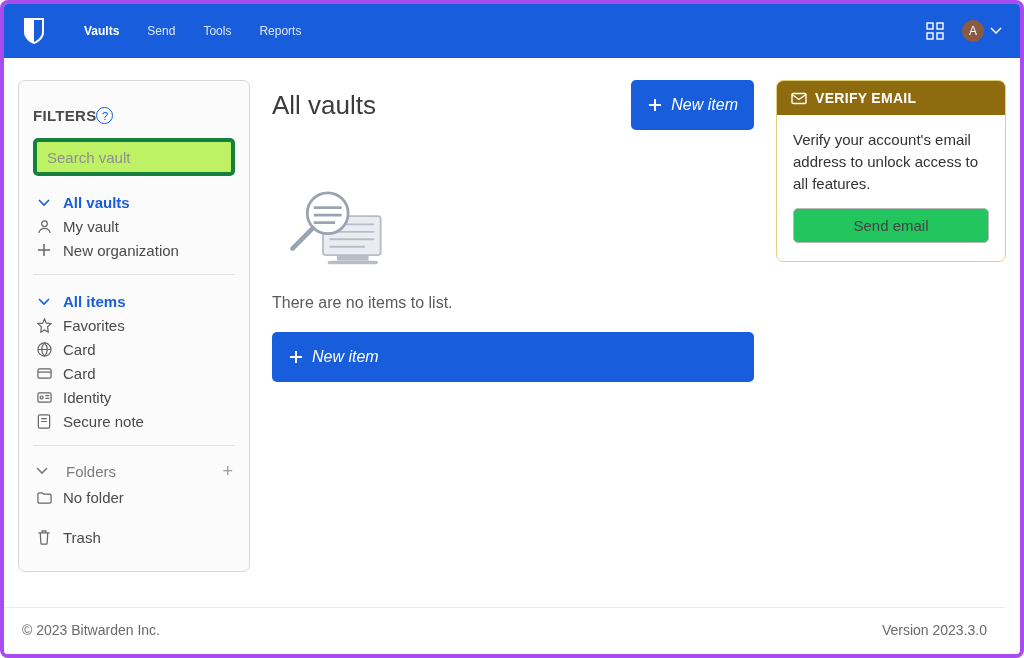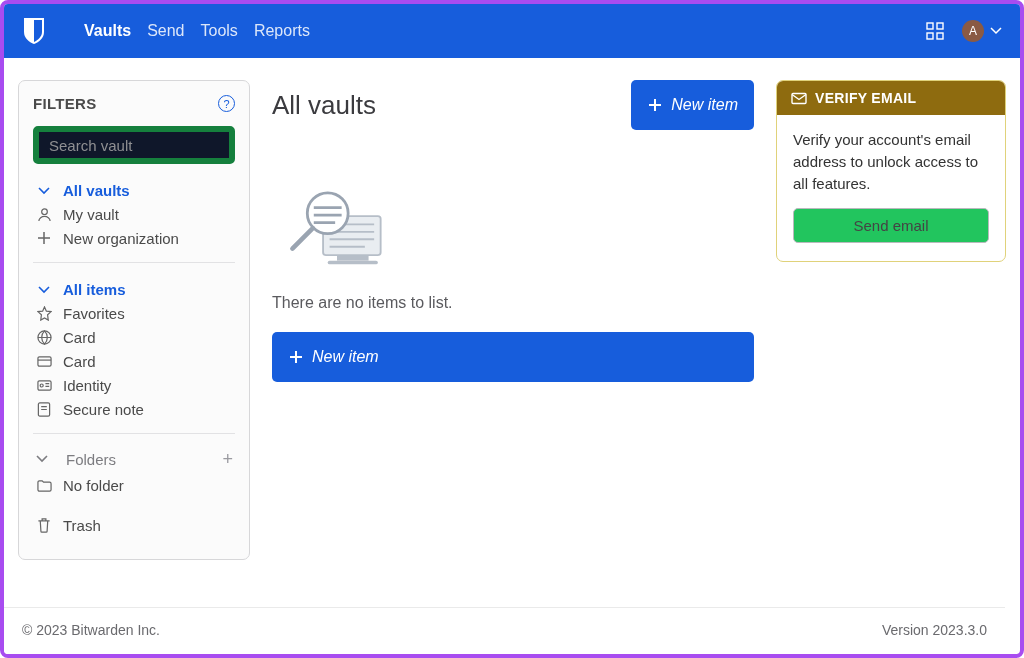--- a/index.html
+++ b/index.html
@@ -15,21 +15,21 @@
   }
   .topbar {
     background: #175ddc;
     height: 54px;
     display: flex;
     align-items: center;
     padding: 0 18px;
     color: #fff;
   }
   .logo { width: 26px; height: 30px; margin-right: 36px; display:flex; align-items:center;}
-  .nav { display: flex; gap: 16px; font-size: 16px; }
+  .nav { display: flex; gap: 28px; font-size: 12px; }
   .nav-item { cursor: pointer; opacity: 0.85; }
   .nav-item.active { font-weight: 600; opacity: 1; }
   .topbar-right { margin-left: auto; display: flex; align-items: center; gap: 18px; }
   .qr-icon svg { display:block; }
   .avatar {
     width: 22px; height: 22px; border-radius: 50%;
     background: #8a5a44; color: #fff; font-size: 12px;
     display: flex; align-items: center; justify-content: center;
     font-weight: 500;
   }
@@ -39,29 +39,29 @@
     padding: 22px 14px 0 14px;
     gap: 18px;
   }
   .sidebar {
     width: 232px;
     border: 1px solid #d7d7d9;
     border-radius: 7px;
     background: #fbfbfb;
     padding: 14px 14px 22px 14px;
   }
-  .filters-head { display:flex; align-items:center; justify-content:space-between; margin-bottom: 14px;}
+  .filters-head { display:flex; align-items:center; justify-content:flex-start; margin-bottom: 14px; margin-top: 12px;}
   .filters-title { color:#4a4a4a; font-weight:700; font-size:15px; letter-spacing:.3px;}
   .help-icon { width:17px; height:17px; border:1.5px solid #175ddc; border-radius:50%; color:#175ddc; font-size:11px; display:flex; align-items:center; justify-content:center; cursor:pointer;}
   .search {
     width: 100%; height: 38px;
-    border: 6px solid #15803d; border-radius:5px;
+    border: 4px solid #15803d; border-radius:5px;
     padding: 0 10px; font-size: 15px; color:#666;
     outline:none;
-    background:#0f172a;
+    background:#bef264;
   }
   .search::placeholder { color:#8f8f92; }
   .list { margin-top: 14px; }
   .row {
     display:flex; align-items:center; gap:10px;
     padding: 3px 2px; font-size:15px; color:#4a4a4a;
     cursor: pointer;
   }
   .row .ic { width:18px; height:18px; display:flex; align-items:center; justify-content:center; color:#666; flex-shrink:0;}
   .row.active { color:#175ddc; font-weight:600; }

